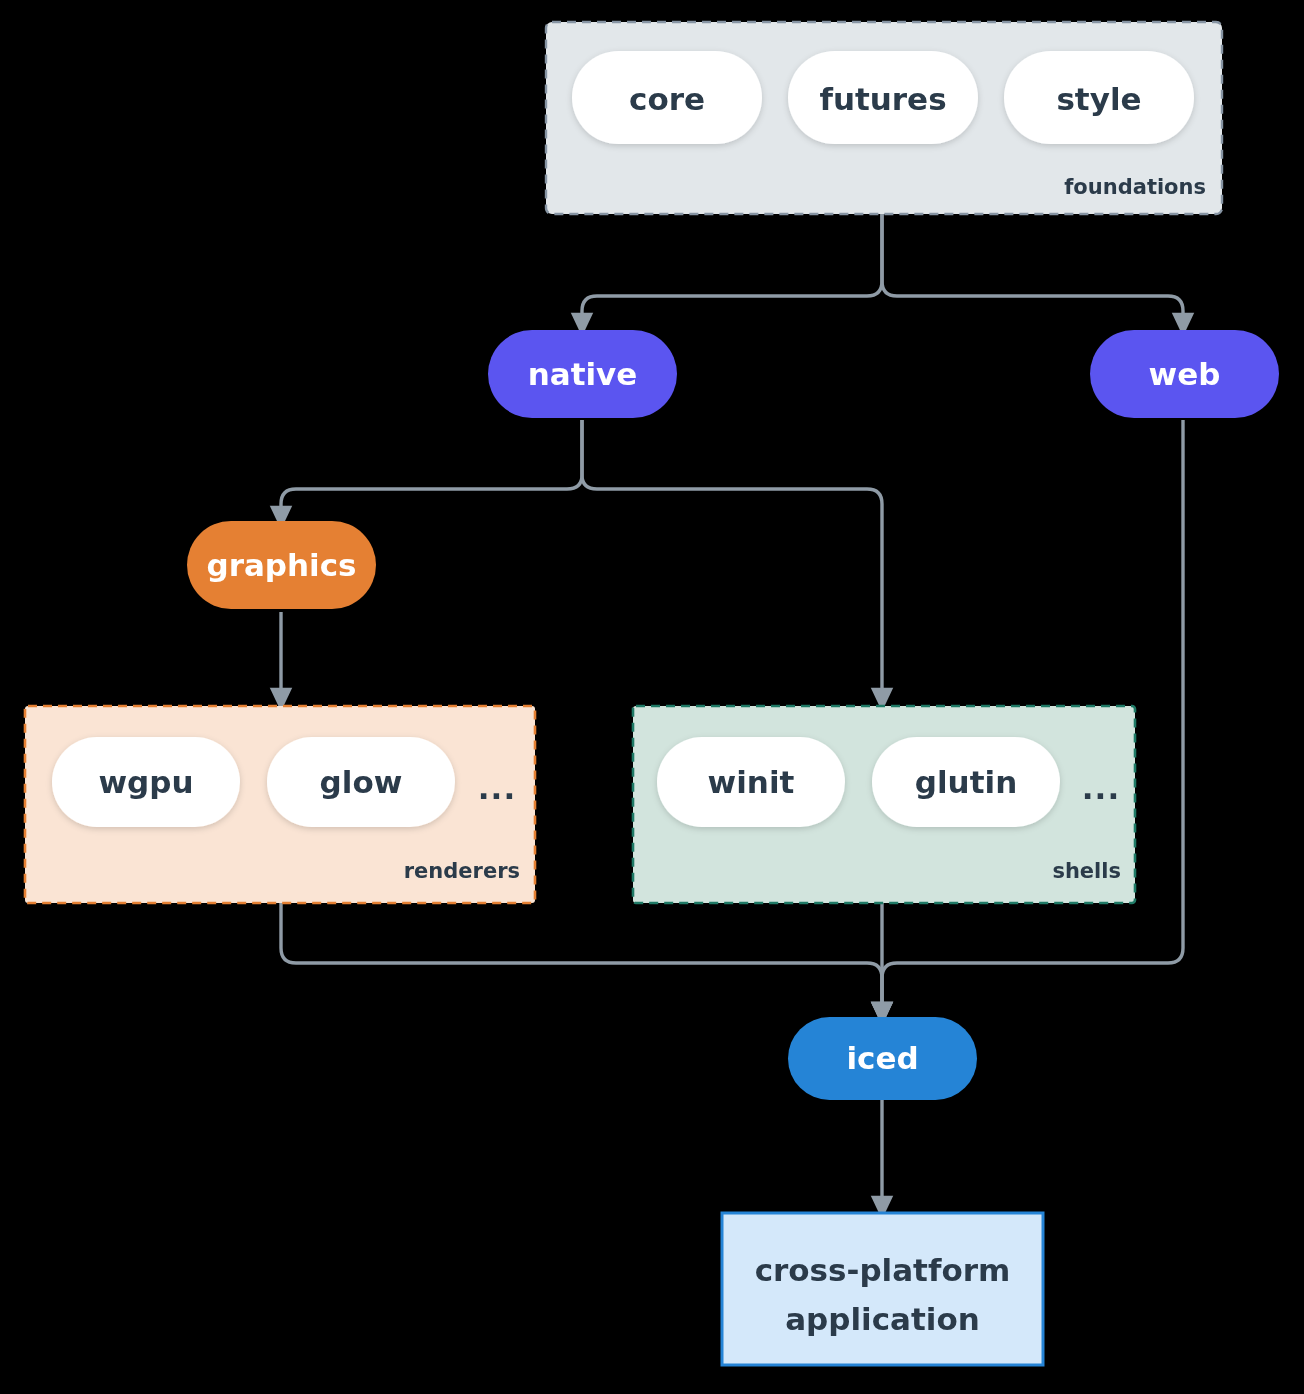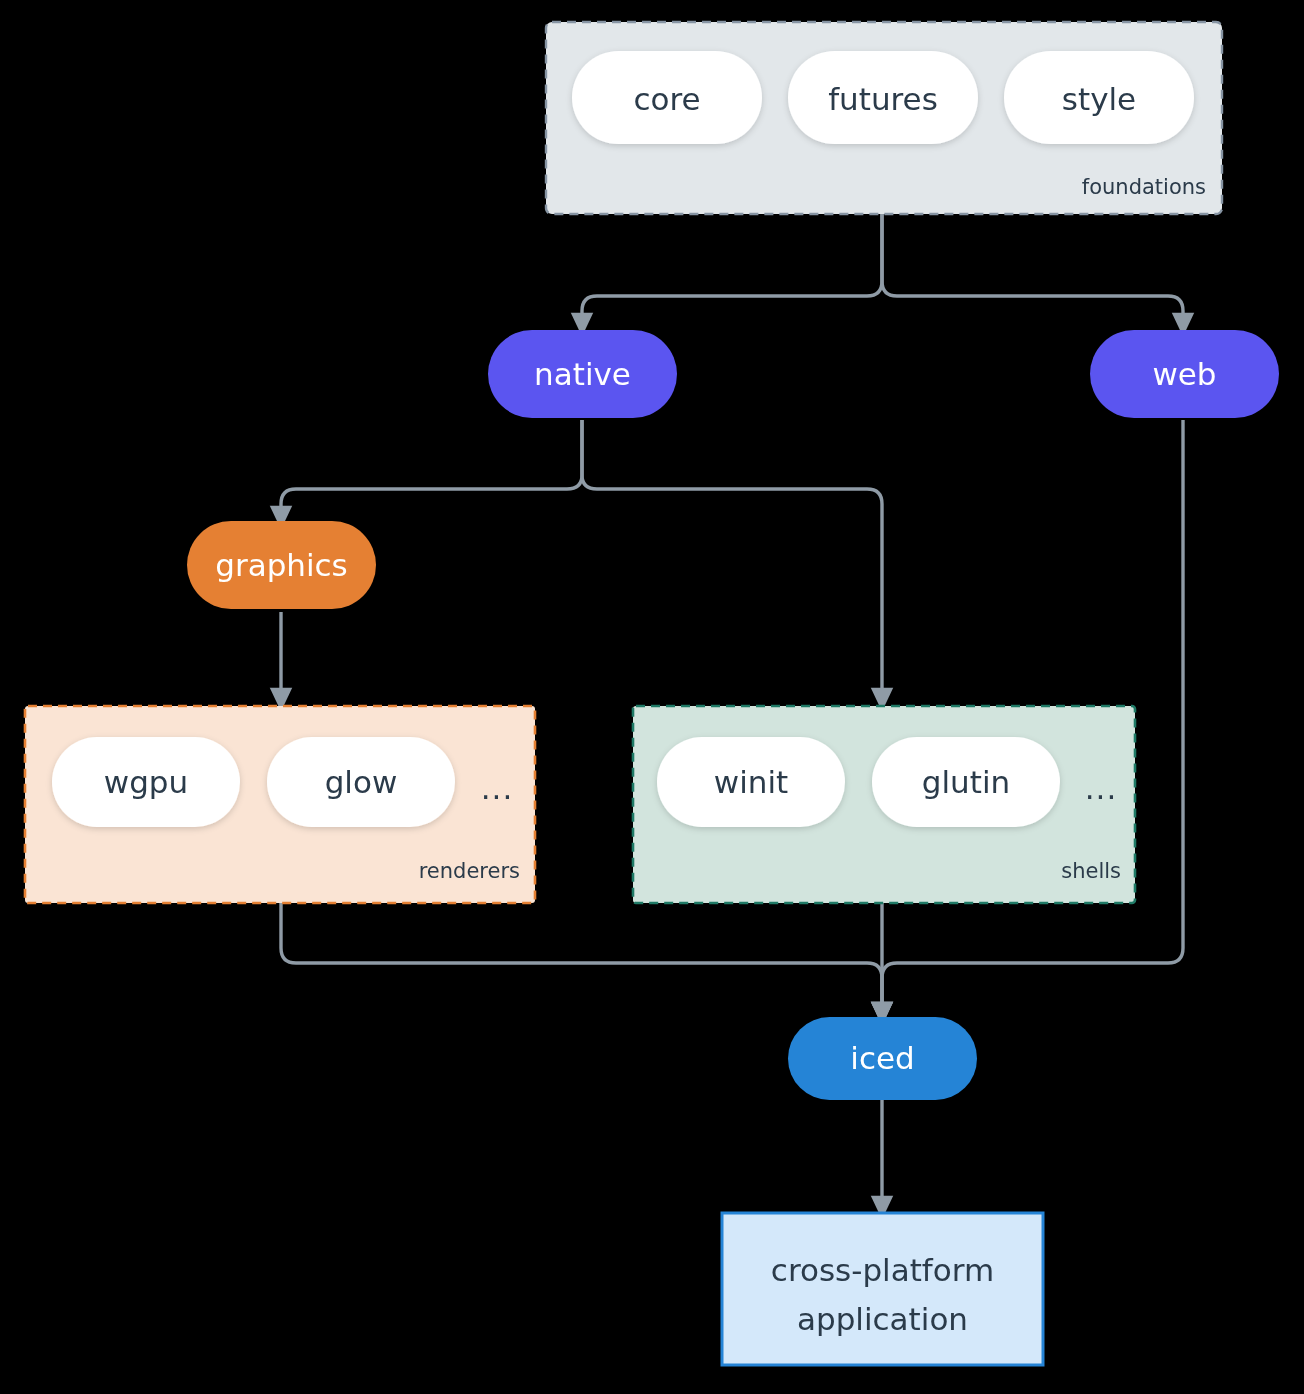--- a/index.html
+++ b/index.html
@@ -10,20 +10,21 @@
   body {
     width: 1304px;
     height: 1394px;
     font-family: "DejaVu Sans", sans-serif;
     overflow: hidden;
   }
   #diagram-root {
     position: relative;
     width: 1304px;
     height: 1394px;
+    font-weight: bold;
   }
   svg#diagram {
     display: block;
     width: 1304px;
     height: 1394px;
   }
   .node-label {
     font-family: "DejaVu Sans", sans-serif;
     font-size: 31px;
     dominant-baseline: central;

